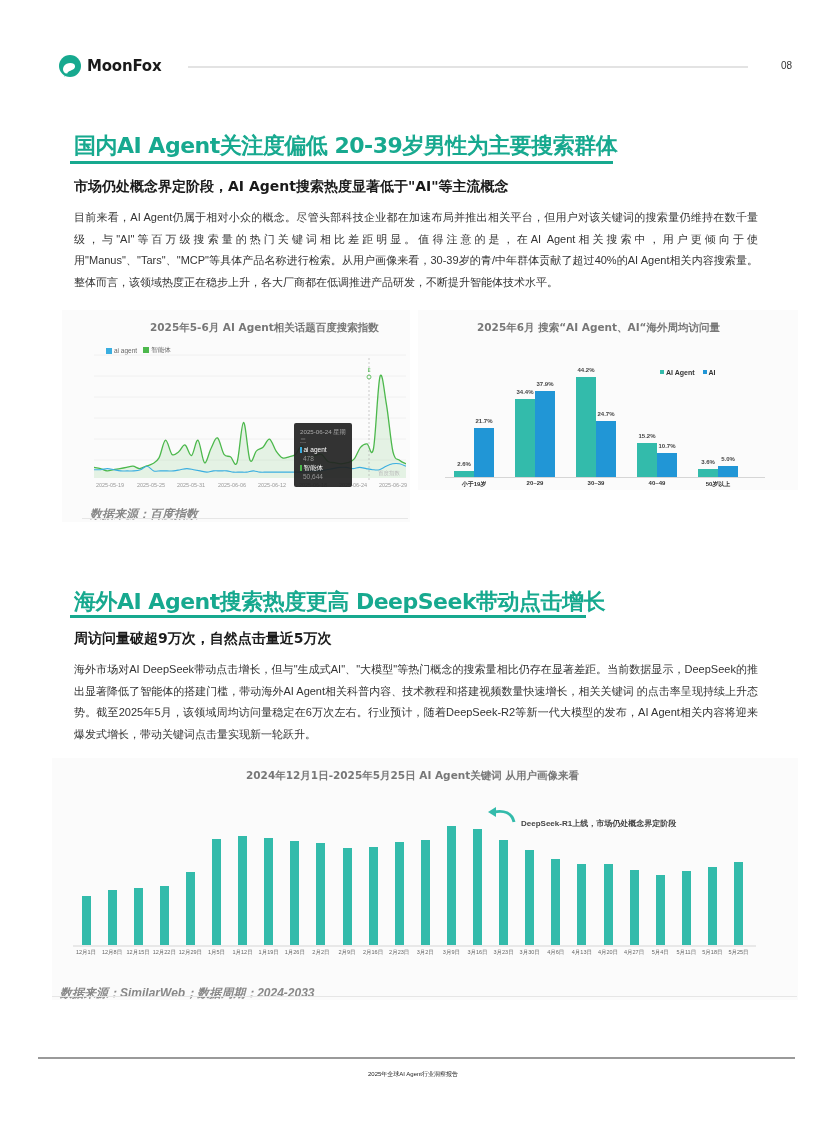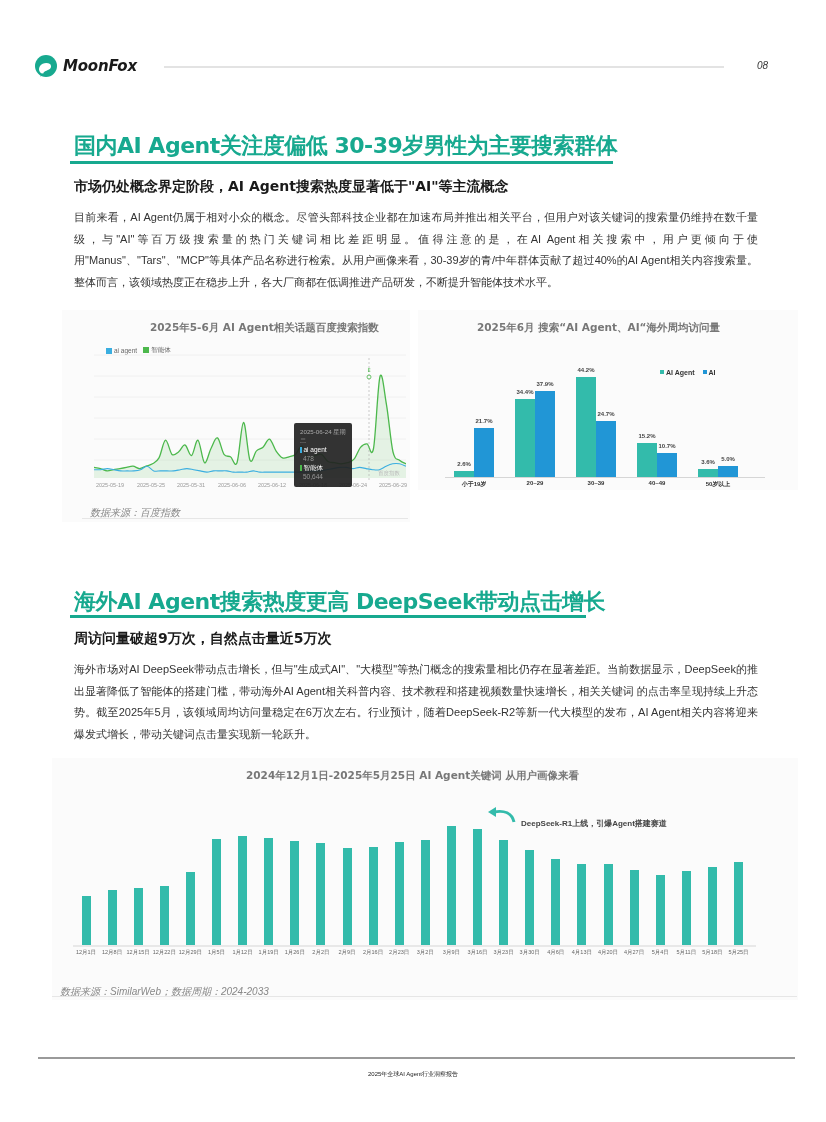--- a/index.html
+++ b/index.html
@@ -1,36 +1,36 @@
 <!DOCTYPE html>
 <html><head>
 <meta charset="utf-8">
 <style>
   * { box-sizing: border-box; margin: 0; padding: 0; }
   html, body { width: 826px; height: 1122px; background: #ffffff; overflow: hidden; }
   body { position: relative; font-family: "Liberation Sans", "DejaVu Sans", sans-serif; color: #222; }
 
   
-  .header { position: absolute; left: 34px; top: 52px; width: 740px; height: 30px; font-style: italic; }
+  .header { position: absolute; left: 58px; top: 52px; width: 740px; height: 30px; }
   .logo { position: absolute; left: 0; top: 2px; display: flex; align-items: center; }
   .logo-mark { width: 24px; height: 24px; }
   .logo-text { font-family: "DejaVu Sans", sans-serif; font-weight: bold; font-size: 15px; color: #1a1a1a; margin-left: 5px; letter-spacing: -0.2px; }
   .header-rule { position: absolute; left: 130px; top: 14px; width: 560px; height: 2px; background: #e3e3e3; }
   .page-num { position: absolute; right: 6px; top: 8px; font-size: 10px; color: #333; }
 
   
   .sec-title { position: absolute; left: 74px; font-family: "DejaVu Sans", sans-serif; font-weight: bold; font-size: 22px; color: #17a98f; letter-spacing: -0.5px; white-space: nowrap; }
   .sec-rule { position: absolute; left: 70px; height: 3px; background: #17a98f; }
   .sub-title { position: absolute; left: 74px; font-family: "DejaVu Sans", sans-serif; font-weight: bold; font-size: 14px; color: #1a1a1a; white-space: nowrap; }
   .para { position: absolute; left: 74px; width: 684px; font-size: 11px; line-height: 21.5px; color: #333; text-align: justify; }
 
   
   .panel { position: absolute; background: #fbfbfb; }
   .chart-title { position: absolute; font-family: "DejaVu Sans", sans-serif; font-weight: bold; font-size: 10.5px; color: #777; white-space: nowrap; }
-  .source { position: absolute; font-size: 10px; font-style: italic; font-weight: normal; color: #888; white-space: nowrap; }
+  .source { position: absolute; font-size: 12px; font-style: italic; font-weight: bold; color: #888; white-space: nowrap; }
   .src-rule { position: absolute; height: 1px; background: #e6e6e6; }
 
   
   .lc-legend { position: absolute; left: 106px; top: 346px; display: flex; gap: 6px; align-items: center; font-size: 6.5px; color: #666; }
   .lg-sw { display: inline-block; width: 6px; height: 6px; margin-right: 2px; vertical-align: -1px; }
   .lc-xlabels { position: absolute; top: 482px; left: 80px; width: 330px; height: 10px; }
   .lc-xlabels span { position: absolute; font-size: 5.5px; color: #999; transform: translateX(-50%); white-space: nowrap; }
   .tooltip { position: absolute; left: 294px; top: 423px; width: 58px; height: 64px; background: rgba(34,34,34,0.92); border-radius: 2px; color: #ddd; padding: 4px 6px; font-size: 6.5px; line-height: 9px; }
   .tt-date { color: #aaa; font-size: 6.2px; }
   .tt-name { color: #fff; }
@@ -65,21 +65,21 @@
       <circle cx="12" cy="12" r="11" fill="#17a98f"></circle>
       <path d="M9 20 C 5 19, 4 15, 6 12 C 8 9, 13 8, 16 10 C 18 12, 17 15, 14 16 C 12 17, 10 17, 9 20 Z" fill="#ffffff"></path>
       <path d="M9 20 L 6 23 L 8 19 Z" fill="#17a98f"></path>
     </svg>
     <span class="logo-text">MoonFox</span>
   </div>
   <div class="header-rule"></div>
   <span class="page-num">08</span>
 </div>
 
-<div class="sec-title" style="top:131px;">国内AI Agent关注度偏低 30-39岁男性为主要搜索群体</div>
+<div class="sec-title" style="top:131px;">国内AI Agent关注度偏低 20-39岁男性为主要搜索群体</div>
 <div class="sec-rule" style="top:161px; width:543px;"></div>
 <div class="sub-title" style="top:178px;">市场仍处概念界定阶段，AI Agent搜索热度显著低于"AI"等主流概念</div>
 <div class="para" style="top:207px;">目前来看，AI Agent仍属于相对小众的概念。尽管头部科技企业都在加速布局并推出相关平台，但用户对该关键词的搜索量仍维持在数千量级，与"AI"等百万级搜索量的热门关键词相比差距明显。值得注意的是，在AI Agent相关搜索中，用户更倾向于使用"Manus"、"Tars"、"MCP"等具体产品名称进行检索。从用户画像来看，30-39岁的青/中年群体贡献了超过40%的AI Agent相关内容搜索量。整体而言，该领域热度正在稳步上升，各大厂商都在低调推进产品研发，不断提升智能体技术水平。</div>
 
 <div class="panel" style="left:62px; top:310px; width:348px; height:212px;"></div>
 <div class="panel" style="left:418px; top:310px; width:380px; height:180px;"></div>
 
 <div class="chart-title" style="left:150px; top:321px;">2025年5-6月 AI Agent相关话题百度搜索指数</div>
 <div class="lc-legend">
   <span><i class="lg-sw" style="background:#3aaee0"></i><span>ai agent</span></span>
@@ -162,21 +162,21 @@
 <div class="sec-rule" style="top:615px; width:516px;"></div>
 <div class="sub-title" style="top:630px;">周访问量破超9万次，自然点击量近5万次</div>
 <div class="para" style="top:659px;">海外市场对AI  DeepSeek带动点击增长，但与"生成式AI"、"大模型"等热门概念的搜索量相比仍存在显著差距。当前数据显示，DeepSeek的推出显著降低了智能体的搭建门槛，带动海外AI    Agent相关科普内容、技术教程和搭建视频数量快速增长，相关关键词 的点击率呈现持续上升态势。截至2025年5月，该领域周均访问量稳定在6万次左右。行业预计，随着DeepSeek-R2等新一代大模型的发布，AI Agent相关内容将迎来爆发式增长，带动关键词点击量实现新一轮跃升。</div>
 
 <div class="panel" style="left:52px; top:758px; width:746px; height:242px;"></div>
 <div class="chart-title" style="left:246px; top:769px;">2024年12月1日-2025年5月25日 AI Agent关键词 从用户画像来看</div>
 <svg style="position:absolute; left:486px; top:805px;" width="30" height="20" viewBox="0 0 30 20">
   <path d="M28 17 C 26 8, 18 5, 8 7" fill="none" stroke="#33bbab" stroke-width="3"></path>
   <path d="M2 7 L 10 2 L 10 12 Z" fill="#33bbab"></path>
 </svg>
-<div class="annot">DeepSeek-R1上线，引爆Agent搭建赛道</div>
+<div class="annot">DeepSeek-R1上线，市场仍处概念界定阶段</div>
 <div id="wb-plot" style="position:absolute; left:73px; top:780px; width:683px; height:165px;">
     <div class="wb-bar" style="left: 8.5px; height: 49px; background: rgb(51, 187, 171);"></div>
     <div class="wb-bar" style="left: 34.6px; height: 55px; background: rgb(51, 187, 171);"></div>
     <div class="wb-bar" style="left: 60.7px; height: 57px; background: rgb(51, 187, 171);"></div>
     <div class="wb-bar" style="left: 86.8px; height: 59px; background: rgb(51, 187, 171);"></div>
     <div class="wb-bar" style="left: 112.9px; height: 73px; background: rgb(51, 187, 171);"></div>
     <div class="wb-bar" style="left: 139px; height: 106px; background: rgb(51, 187, 171);"></div>
     <div class="wb-bar" style="left: 165.1px; height: 109px; background: rgb(51, 187, 171);"></div>
     <div class="wb-bar" style="left: 191.2px; height: 107px; background: rgb(51, 187, 171);"></div>
     <div class="wb-bar" style="left: 217.3px; height: 104px; background: rgb(51, 187, 171);"></div>

